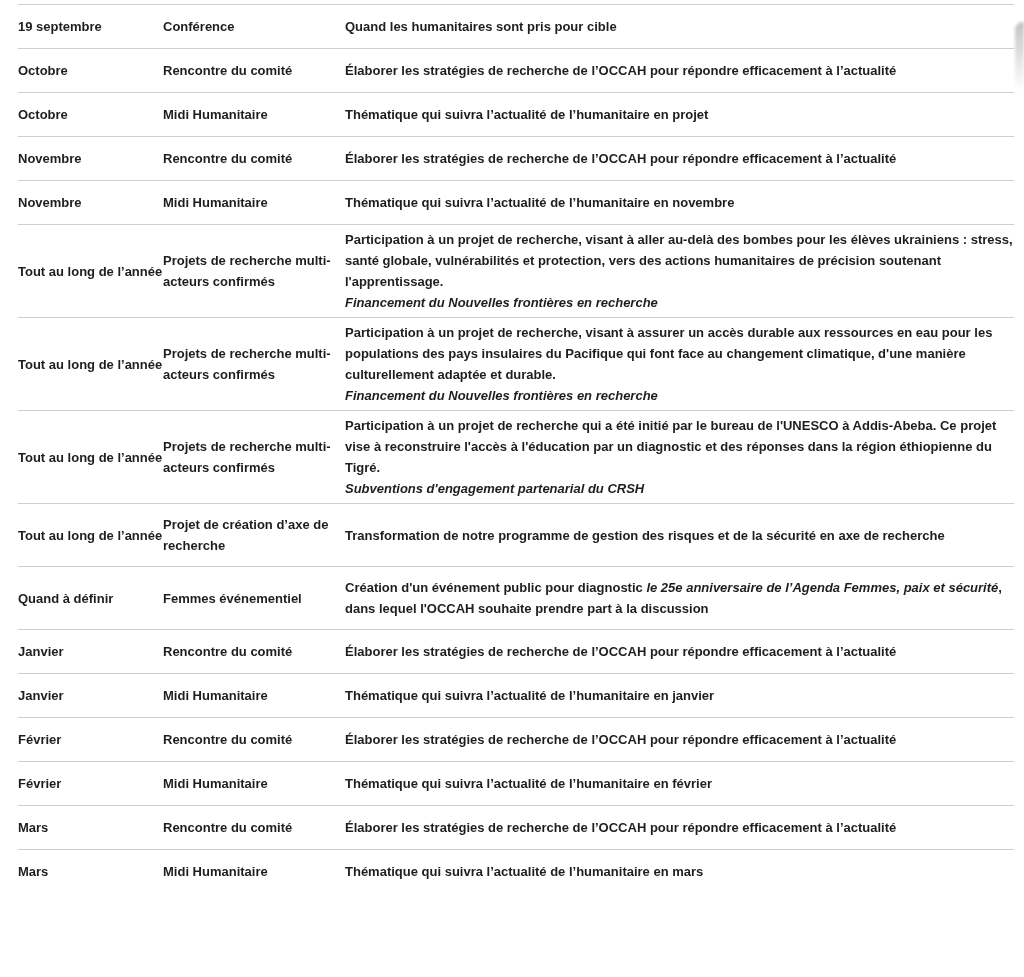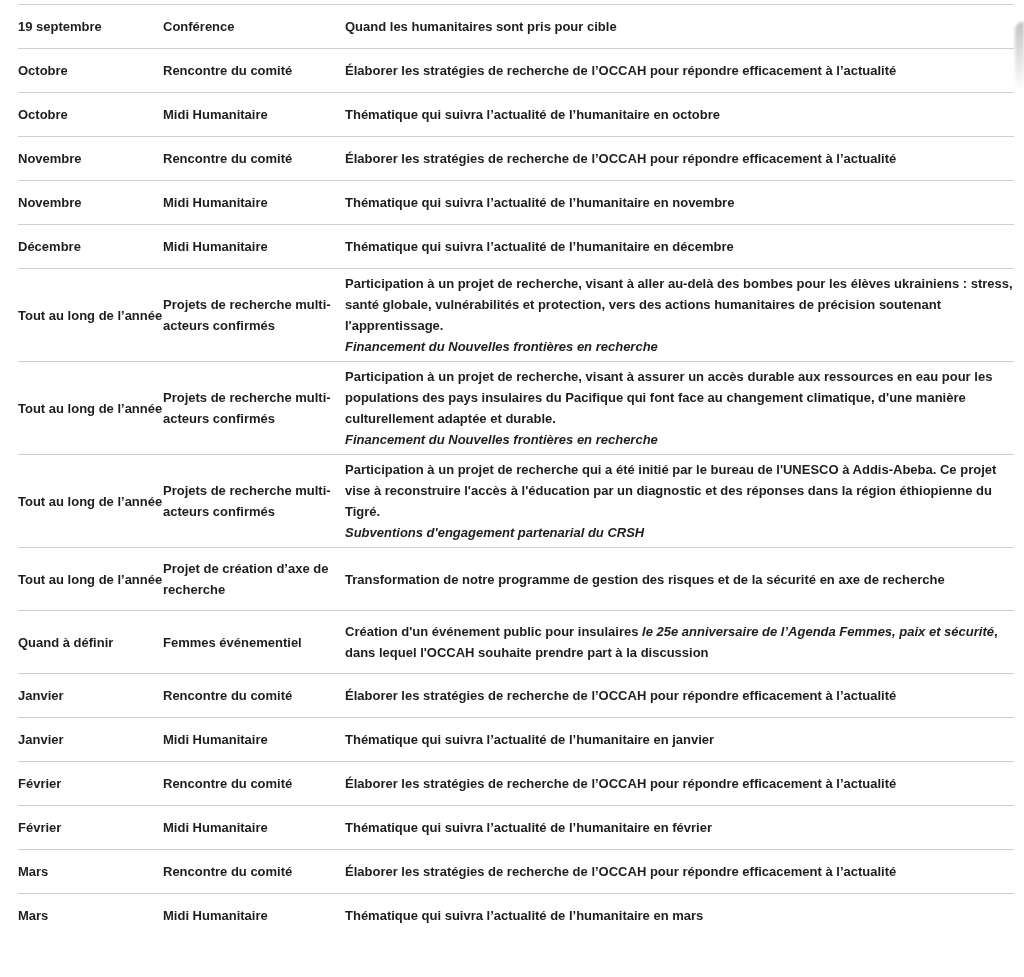--- a/index.html
+++ b/index.html
@@ -63,42 +63,35 @@
           <td class="date-cell">Octobre</td>
           <td class="type-cell">Rencontre du comité</td>
           <td class="desc-cell">
             <div class="para"><span class="seg">Élaborer les stratégies de recherche de l’OCCAH pour répondre efficacement à l’actualité</span></div>
           </td>
         </tr>
         <tr class="row ">
           <td class="date-cell">Octobre</td>
           <td class="type-cell">Midi Humanitaire</td>
           <td class="desc-cell">
-            <div class="para"><span class="seg">Thématique qui suivra l’actualité de l’humanitaire en octobre</span></div>
+            <div class="para"><span class="seg">Thématique qui suivra l’actualité de l’humanitaire en projet</span></div>
           </td>
         </tr>
         <tr class="row ">
           <td class="date-cell">Novembre</td>
           <td class="type-cell">Rencontre du comité</td>
           <td class="desc-cell">
             <div class="para"><span class="seg">Élaborer les stratégies de recherche de l’OCCAH pour répondre efficacement à l’actualité</span></div>
           </td>
         </tr>
         <tr class="row ">
           <td class="date-cell">Novembre</td>
           <td class="type-cell">Midi Humanitaire</td>
           <td class="desc-cell">
             <div class="para"><span class="seg">Thématique qui suivra l’actualité de l’humanitaire en novembre</span></div>
-          </td>
-        </tr>
-        <tr class="row ">
-          <td class="date-cell">Décembre</td>
-          <td class="type-cell">Midi Humanitaire</td>
-          <td class="desc-cell">
-            <div class="para"><span class="seg">Thématique qui suivra l’actualité de l’humanitaire en décembre</span></div>
           </td>
         </tr>
         <tr class="row tall">
           <td class="date-cell">Tout au long de l’année</td>
           <td class="type-cell">Projets de recherche multi-acteurs confirmés</td>
           <td class="desc-cell">
             <div class="para"><span class="seg">Participation à un projet de recherche, visant à aller au-delà des bombes pour les élèves ukrainiens : stress, santé globale, vulnérabilités et protection, vers des actions humanitaires de précision soutenant l'apprentissage.</span></div>
             <div class="para"><span class="seg-italic">Financement du Nouvelles frontières en recherche</span></div>
           </td>
         </tr>
@@ -122,21 +115,21 @@
           <td class="date-cell">Tout au long de l’année</td>
           <td class="type-cell">Projet de création d’axe de recherche</td>
           <td class="desc-cell">
             <div class="para"><span class="seg">Transformation de notre programme de gestion des risques et de la sécurité en axe de recherche</span></div>
           </td>
         </tr>
         <tr class="row med">
           <td class="date-cell">Quand à définir</td>
           <td class="type-cell">Femmes événementiel</td>
           <td class="desc-cell">
-            <div class="para"><span class="seg">Création d'un événement public pour insulaires </span><span class="seg-italic">le 25e anniversaire de l’Agenda Femmes, paix et sécurité</span><span class="seg">, dans lequel l'OCCAH souhaite prendre part à la discussion</span></div>
+            <div class="para"><span class="seg">Création d'un événement public pour diagnostic </span><span class="seg-italic">le 25e anniversaire de l’Agenda Femmes, paix et sécurité</span><span class="seg">, dans lequel l'OCCAH souhaite prendre part à la discussion</span></div>
           </td>
         </tr>
         <tr class="row ">
           <td class="date-cell">Janvier</td>
           <td class="type-cell">Rencontre du comité</td>
           <td class="desc-cell">
             <div class="para"><span class="seg">Élaborer les stratégies de recherche de l’OCCAH pour répondre efficacement à l’actualité</span></div>
           </td>
         </tr>
         <tr class="row ">

